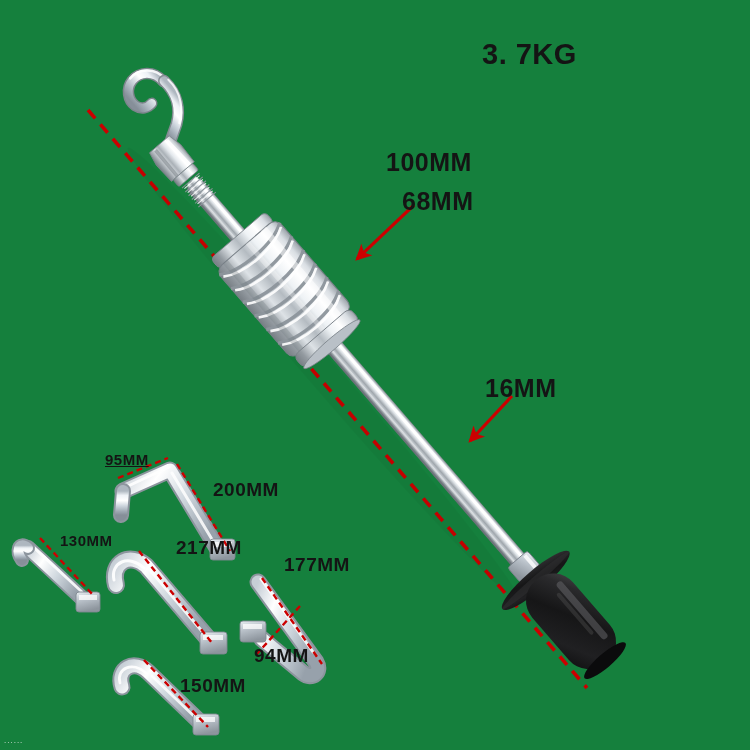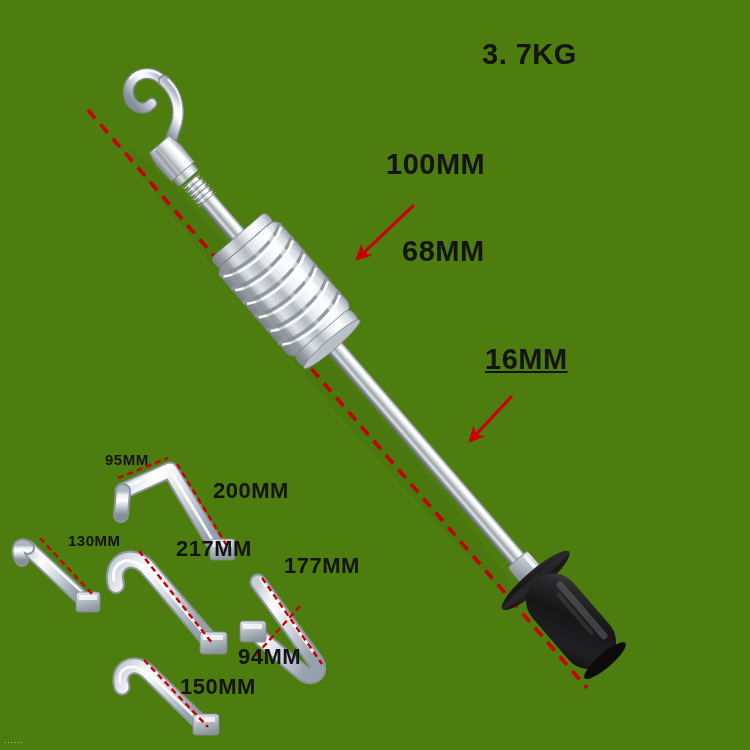--- a/index.html
+++ b/index.html
@@ -3,49 +3,49 @@
 <meta charset="utf-8">
 <style>
   html,body{margin:0;padding:0;}
   body{
     width:750px;height:750px;
     background:#ffffff;
     font-family:"Liberation Sans", sans-serif;
     overflow:hidden;
     position:relative;
   }
-  #stage{position:absolute;left:0;top:0;width:750px;height:750px;background:#4d7c0f;}
+  #stage{position:absolute;left:0;top:0;width:750px;height:750px;background:#15803d;}
   #art{position:absolute;left:0;top:0;width:750px;height:750px;}
 
   .lbl{
     position:absolute;
     color:#141414;
     font-weight:700;
     white-space:nowrap;
     letter-spacing:0.5px;
     line-height:1;
   }
   .lbl-kg{font-size:29px;}
-  .lbl-big{font-size:29px;}
-  .lbl-mid{font-size:22px;}
+  .lbl-big{font-size:25px;}
+  .lbl-mid{font-size:19px;}
   .lbl-sm{font-size:15px;}
 
   #l-37kg{left:482px;top:40px;}
   #l-100mm{left:386px;top:150px;}
-  #l-68mm{left:402px;top:189px;margin-top:48px;}
-  #l-16mm{left:485px;top:345px;text-decoration:underline;}
+  #l-68mm{left:402px;top:189px;}
+  #l-16mm{left:485px;top:376px;}
   #l-650mm{left:152px;top:387px;}
   #l-24kg{left:262px;top:679px;}
 
-  #l-95mm{left:105px;top:452px;}
+  #l-95mm{left:105px;top:452px;text-decoration:underline;}
   #l-200mm{left:213px;top:480px;}
-  #l-130mm{left:68px;top:533px;}
+  #l-130mm{left:60px;top:533px;}
   #l-217mm{left:176px;top:538px;}
   #l-177mm{left:284px;top:555px;text-align:right;}
-  #l-94mm{left:238px;top:646px;}
+  #l-94mm{left:254px;top:646px;}
   #l-150mm{left:180px;top:676px;}
 
   .wm{
     position:absolute;left:4px;top:736px;
     font-size:8px;color:#e9e9e9;letter-spacing:1px;
     font-family:"Liberation Sans", sans-serif;
   }
 </style>
 </head>
 <body>

